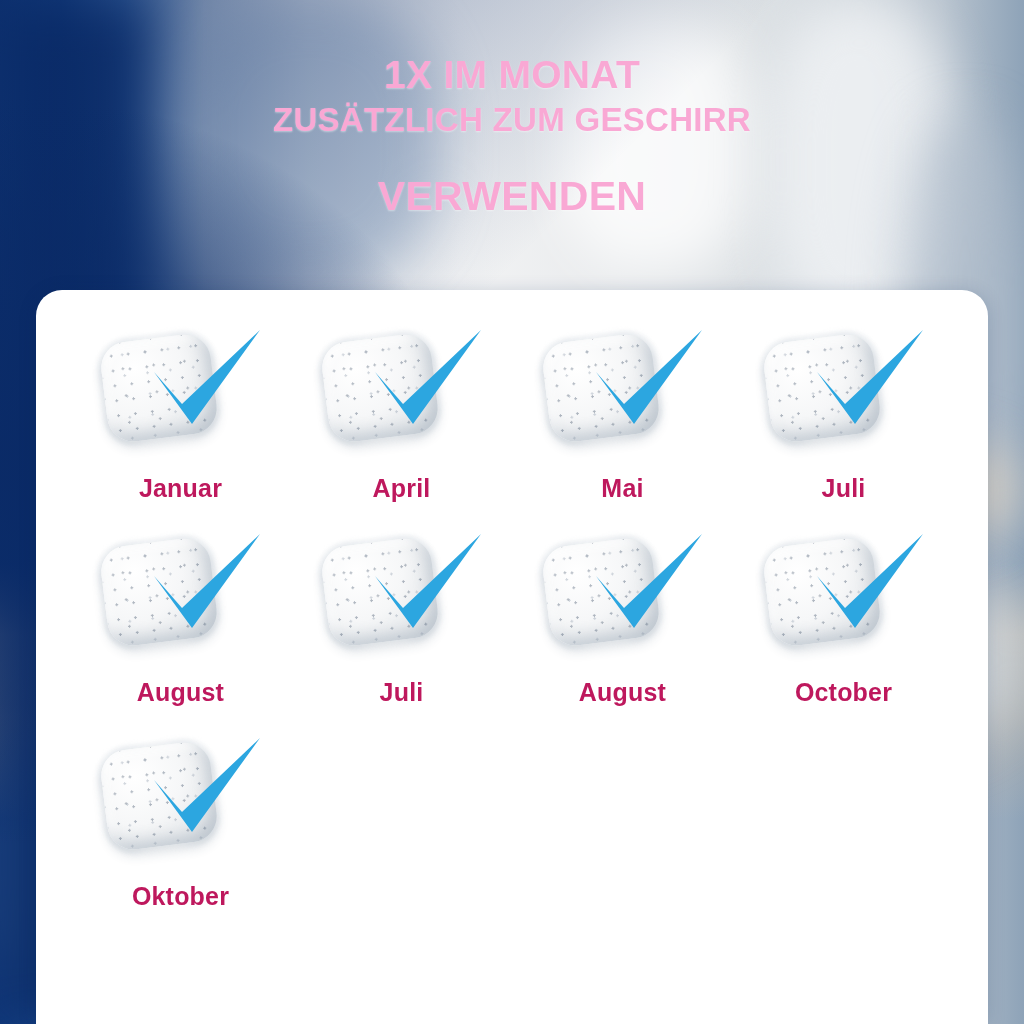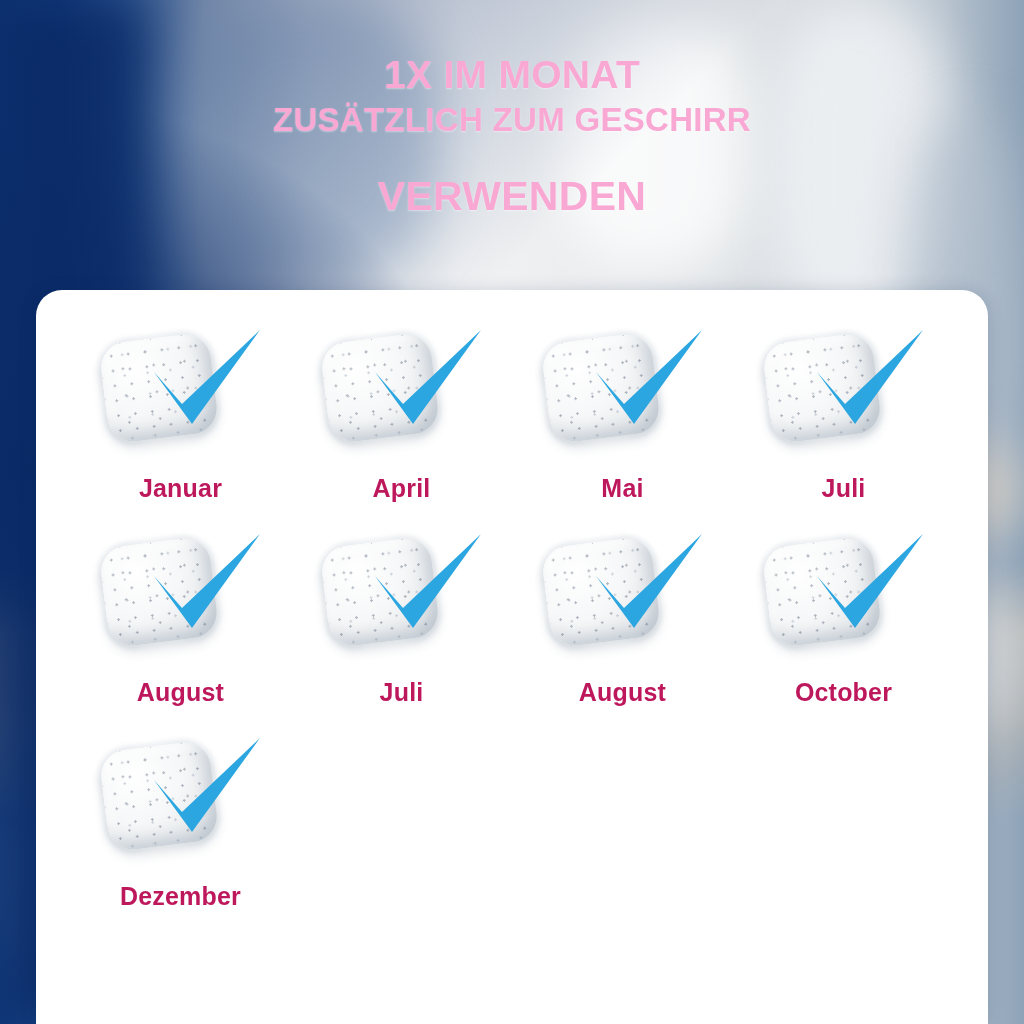--- a/index.html
+++ b/index.html
@@ -307,18 +307,18 @@
       </div>
 
       <div class="cell">
         <div class="tab-wrap">
           <div class="tab-edge"></div>
           <div class="tab"></div>
           <svg class="check" viewBox="0 0 118 100">
             <path d="M6 44 L34 76 L112 2 L44 96 Z" fill="#2ca6e0"></path>
           </svg>
         </div>
-        <div class="month-label">Dezember</div>
+        <div class="month-label">Oktober</div>
       </div>
 
     </div>
   </div>
 </div>
 
 </body></html>

